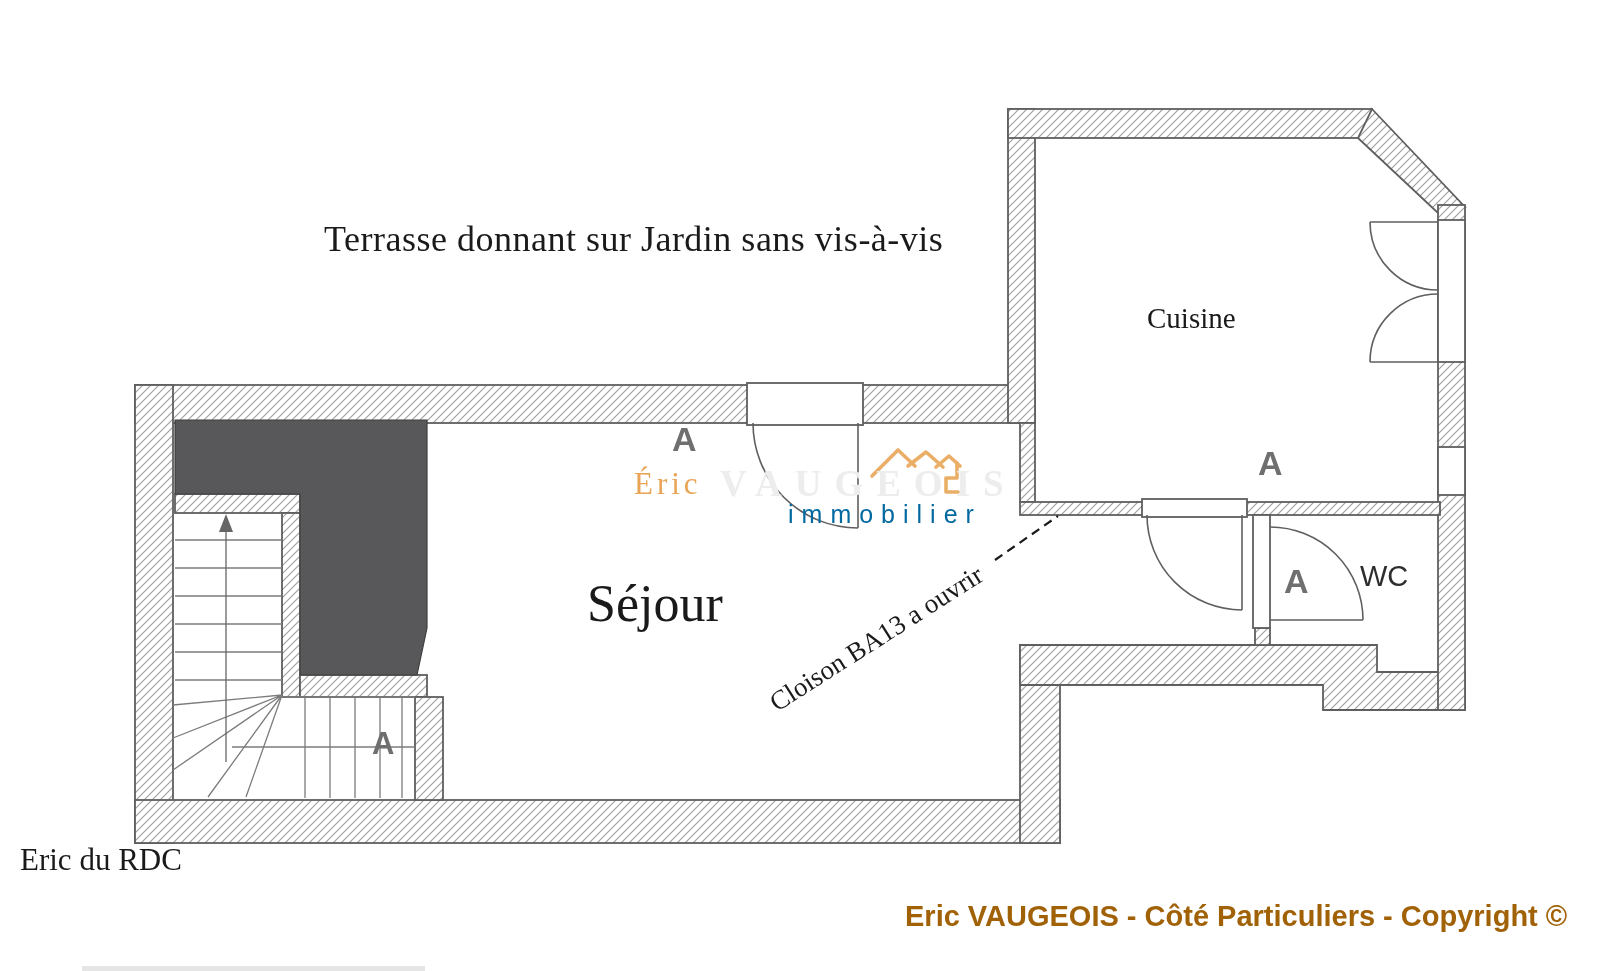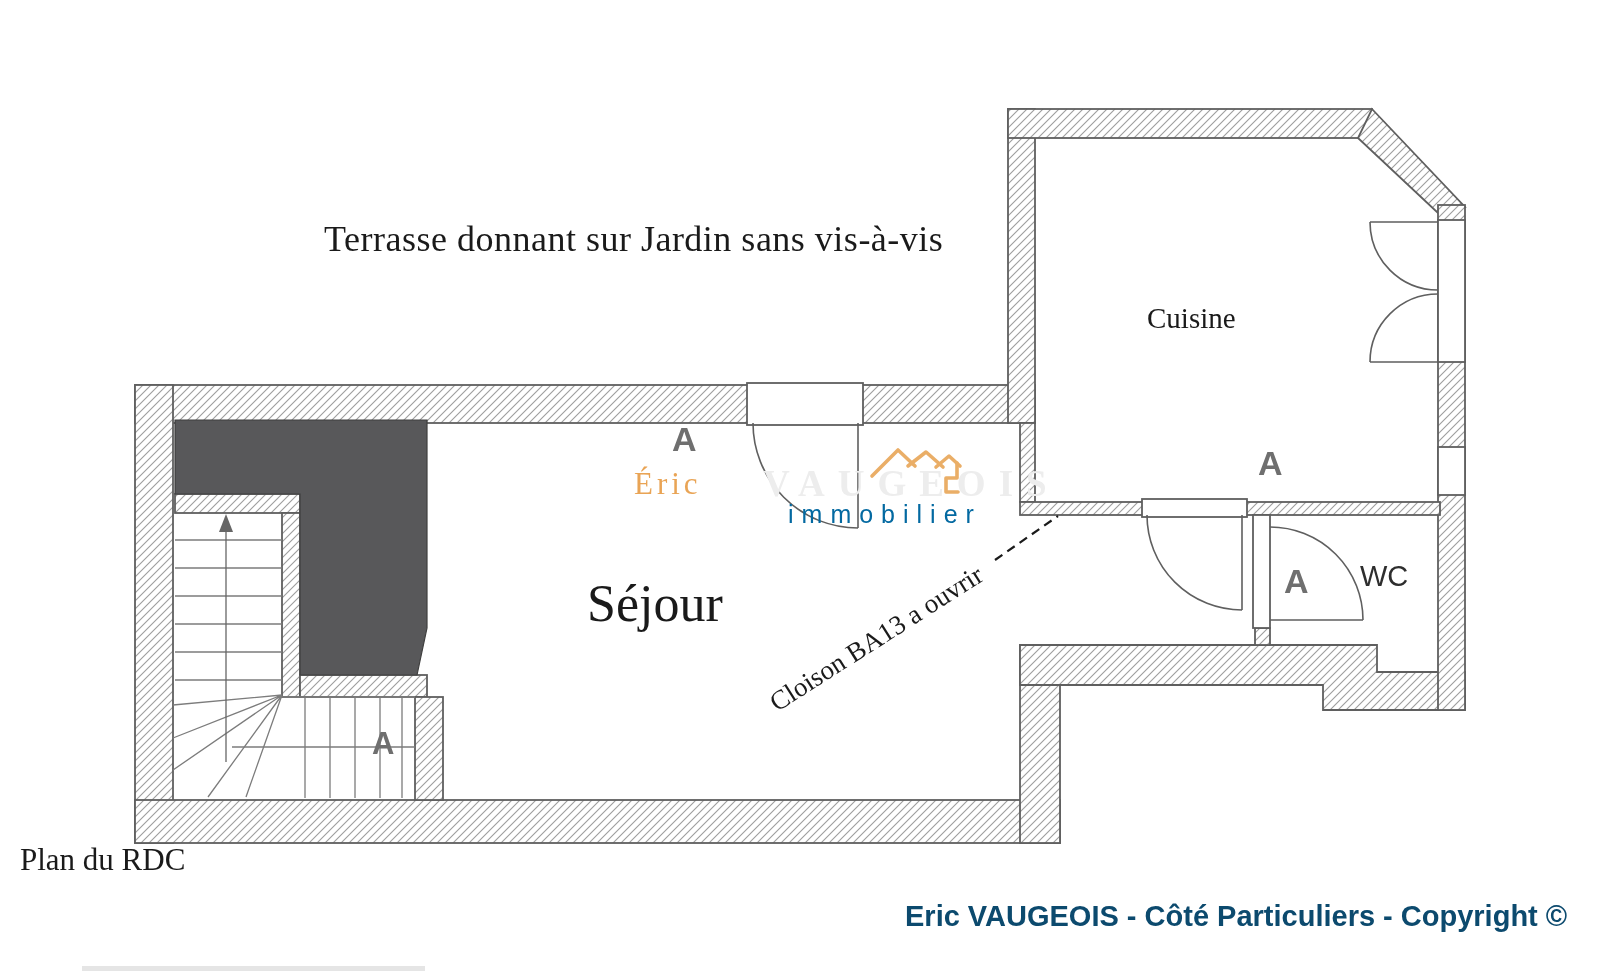--- a/index.html
+++ b/index.html
@@ -13,23 +13,23 @@
   .room-wc{left:1360px;top:560px;font-size:29px;font-family:"Liberation Sans",sans-serif;
            font-weight:500;color:#2e2e2e;text-align:right;}
   .door-a{font-family:"Liberation Sans",sans-serif;font-weight:bold;color:#6f6f6f;font-size:34px;}
   .a-sejour{left:672px;top:420px;}
   .a-cuisine{left:1258px;top:444px;}
   .a-wc{left:1284px;top:562px;}
   .a-stairs{left:372px;top:726px;font-size:31px;}
   .cloison{left:764px;top:692px;font-size:27px;transform:rotate(-32.5deg);transform-origin:0 0;}
   .plan-title{left:20px;top:842px;font-size:31px;}
   .copyright{left:905px;top:900px;font-size:29px;font-weight:bold;
-             font-family:"Liberation Sans",sans-serif;color:#0c4a6e;}
+             font-family:"Liberation Sans",sans-serif;color:#a16207;}
   .wm-first{left:634px;top:466px;font-size:31px;font-weight:normal;color:#e9a455;letter-spacing:4px;}
-  .wm-last{left:720px;top:462px;font-size:37px;font-weight:bold;color:#ededed;letter-spacing:13px;margin-left:43px;}
+  .wm-last{left:720px;top:462px;font-size:37px;font-weight:bold;color:#ededed;letter-spacing:13px;}
   .wm-tag{left:788px;top:500px;font-size:25px;font-family:"Liberation Sans",sans-serif;
           color:#0369a1;letter-spacing:8px;}
 </style>
 </head>
 <body>
 
 <div class="stage">
 
   <svg width="1600" height="971" viewBox="0 0 1600 971">
     <defs>
@@ -123,15 +123,15 @@
   <div class="lbl door-a a-cuisine">A</div>
   <div class="lbl door-a a-wc">A</div>
   <div class="lbl door-a a-stairs">A</div>
 
   <div class="lbl cloison">Cloison BA13 a ouvrir</div>
 
   <div class="lbl wm-first">Éric</div>
   <div class="lbl wm-last">VAUGEOIS</div>
   <div class="lbl wm-tag">immobilier</div>
 
-  <div class="lbl plan-title">Plan du RDC</div>
+  <div class="lbl plan-title">Eric du RDC</div>
   <div class="lbl copyright">Eric VAUGEOIS - Côté Particuliers - Copyright ©</div>
 </div>
 
 </body></html>

